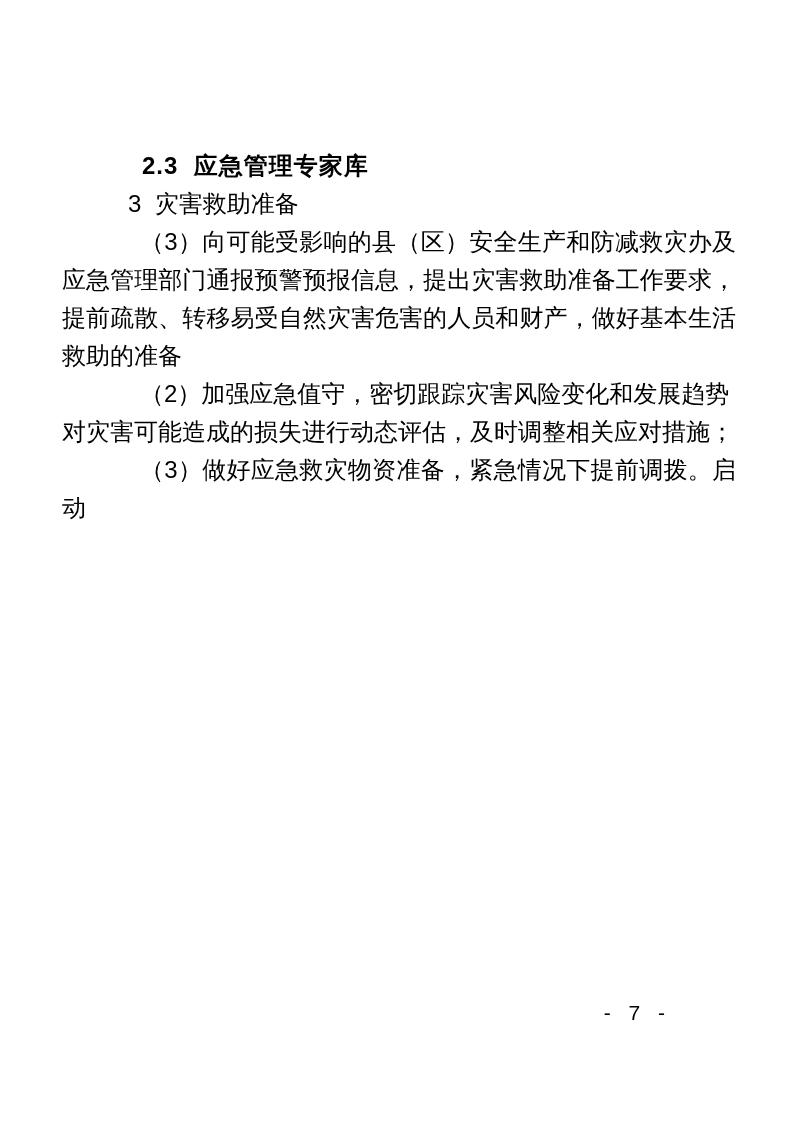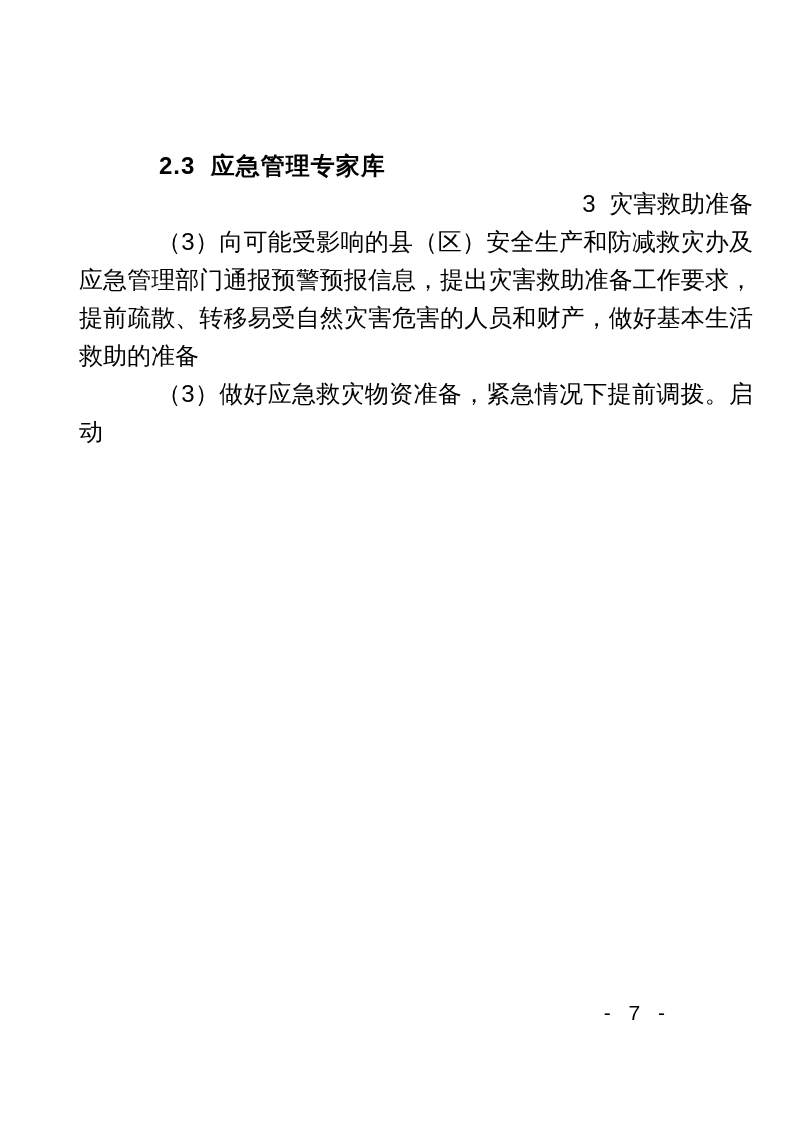--- a/index.html
+++ b/index.html
@@ -11,58 +11,60 @@
     position: relative;
     width: 793px;
     height: 1122px;
     background: #ffffff;
     overflow: hidden;
     font-family: "Liberation Sans", sans-serif;
     color: #000000;
   }
   .content {
     position: absolute;
-    left: 79px;
+    left: 62px;
     top: 147px;
     width: 674px;
   }
   .content p {
     margin: 0;
     font-size: 24px;
     line-height: 38px;
     text-align: justify;
     text-indent: 78px;
     white-space: pre-wrap;
     word-break: break-all;
     color: #000000;
   }
   .content p.blk-heading {
     font-weight: bold;
     text-align: left;
     text-indent: 80px;
     letter-spacing: 1px;
   }
   .content p.blk-subheading {
-    text-align: right;
+    text-align: left;
     text-indent: 66px;
   }
   .page-number {
     position: absolute;
     top: 999px;
     right: 122px;
     font-size: 21px;
     line-height: 28px;
     letter-spacing: 6px;
     color: #000000;
   }
 </style>
 </head>
 <body>
 
 <div class="page">
   <div class="content" id="doc-content">
       <p class="blk-heading">2.3  应急管理专家库</p>
       <p class="blk-subheading">3  灾害救助准备</p>
       <p class="blk-body">（3）向可能受影响的县（区）安全生产和防减救灾办及应急管理部门通报预警预报信息，提出灾害救助准备工作要求，提前疏散、转移易受自然灾害危害的人员和财产，做好基本生活救助的准备</p>
+      <p class="blk-body">（2）加强应急值守，密切跟踪灾害风险变化和发展趋势
+对灾害可能造成的损失进行动态评估，及时调整相关应对措施；</p>
       <p class="blk-body">（3）做好应急救灾物资准备，紧急情况下提前调拨。启动</p>
     </div>
   <div class="page-number">- 7 -</div>
 </div>
 
 </body></html>

